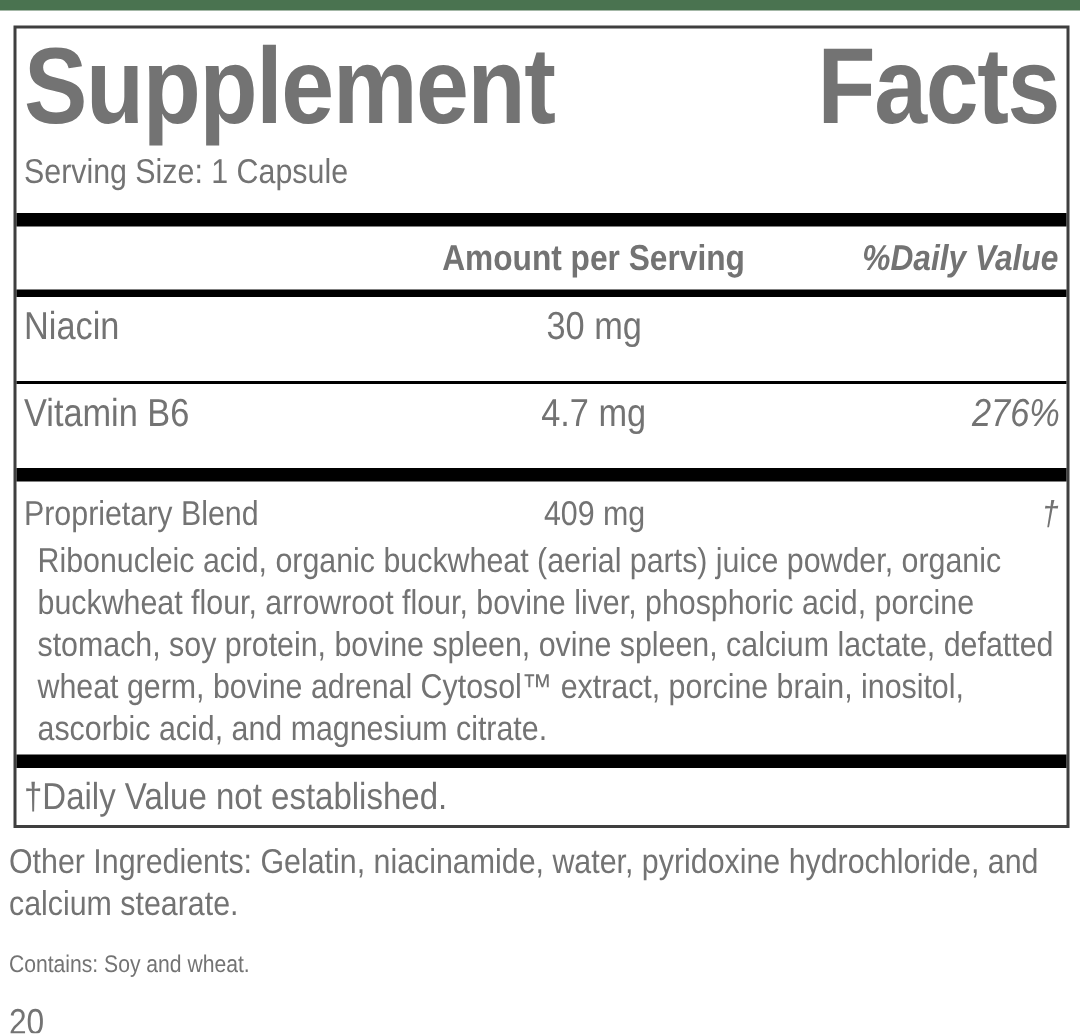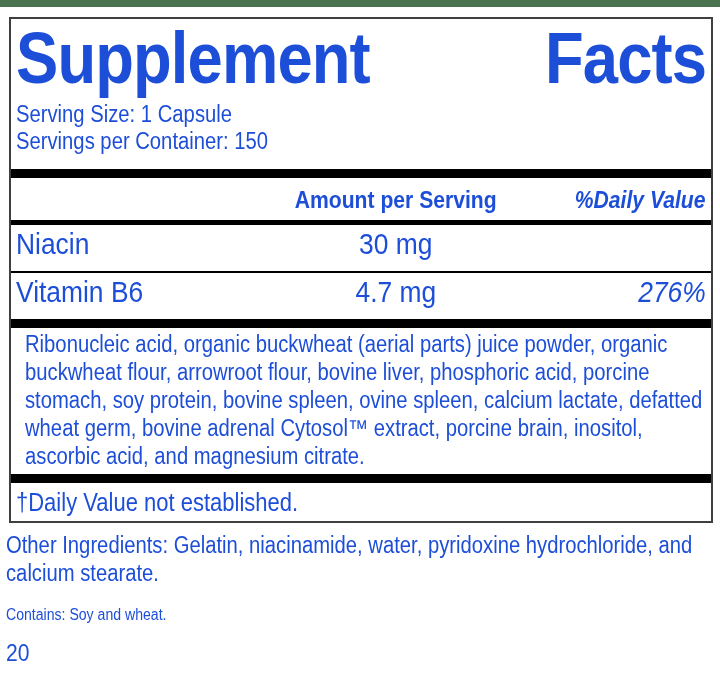--- a/index.html
+++ b/index.html
@@ -3,21 +3,21 @@
 <meta charset="utf-8">
 <style>
   * { margin:0; padding:0; box-sizing:border-box; }
   html,body { background:#ffffff; }
   .canvas {
     position:relative;
     width:720px; height:689px;
     background:#ffffff;
     overflow:hidden;
     font-family:"Liberation Sans", sans-serif;
-    color:#1d4ed8;
+    color:#737373;
   }
   .green-strip {
     width:720px; height:7px;
     background:#4a7350;
   }
   .facts-box {
     margin:10px 7px 0 9px;
     width:704px;
     border:2px solid #3f3f3f;
     background:#ffffff;
@@ -46,21 +46,21 @@
   .grid {
     display:grid;
     grid-template-columns:240px 1fr 170px;
     padding:0 5px;
     align-items:baseline;
     border-radius:19px;
   }
   .cell-c { text-align:center; }
   .cell-r { text-align:right;font-style:italic; }
   .hdr-row { font-size:24px; font-weight:bold; line-height:26px; padding-top:9px; padding-bottom:7px; }
-  .nutrient-row { font-size:30px; line-height:26px; padding-top:6px; padding-bottom:14px; }
+  .nutrient-row { font-size:26px; line-height:26px; padding-top:6px; padding-bottom:24px; }
   .pb-row { font-size:23px; line-height:26px; padding-top:8px; padding-bottom:2px; }
   .blend-desc {
     font-size:23px; line-height:28px;
     margin:2px 0 4px 14px;
     width:772px;
   }
   .footnote { font-size:25px; line-height:26px; padding:6px 5px; }
 
   .below { margin:8px 0 0 6px; }
   .other-ing { font-size:23px; line-height:28px; width:792px; }
@@ -76,23 +76,20 @@
 
   <div class="facts-box">
 
     <div class="title-row">
       <span class="cx ol">Supplement</span>
       <span class="cx or">Facts</span>
     </div>
 
     <div class="line serving-first">
       <span class="cx ol">Serving Size: 1 Capsule</span>
-    </div>
-    <div class="line">
-      <span class="cx ol">Servings per Container: 150</span>
     </div>
 
     <div class="bar bar-thick bar-top"></div>
 
     <div class="grid hdr-row">
       <div></div>
       <div class="cell-c">
         <span class="cx oc">Amount per Serving</span>
       </div>
       <div class="cell-r">
@@ -120,20 +117,31 @@
       <div class="cell-c">
         <span class="cx oc">4.7 mg</span>
       </div>
       <div class="cell-r">
         <span class="cx or">276%</span>
       </div>
     </div>
 
     <div class="bar bar-thick"></div>
 
+    <div class="grid pb-row">
+      <div>
+        <span class="cx ol">Proprietary Blend</span>
+      </div>
+      <div class="cell-c">
+        <span class="cx oc">409 mg</span>
+      </div>
+      <div class="cell-r">
+        <span class="cx or">†</span>
+      </div>
+    </div>
 
     <div class="para blend-desc">Ribonucleic acid, organic buckwheat (aerial parts) juice powder, organic buckwheat flour, arrowroot flour, bovine liver, phosphoric acid, porcine stomach, soy protein, bovine spleen, ovine spleen, calcium lactate, defatted wheat germ, bovine adrenal Cytosol™ extract, porcine brain, inositol, ascorbic acid, and magnesium citrate.</div>
 
     <div class="bar bar-thick"></div>
 
     <div class="footnote">
       <span class="cx ol">†Daily Value not established.</span>
     </div>
 
   </div>

